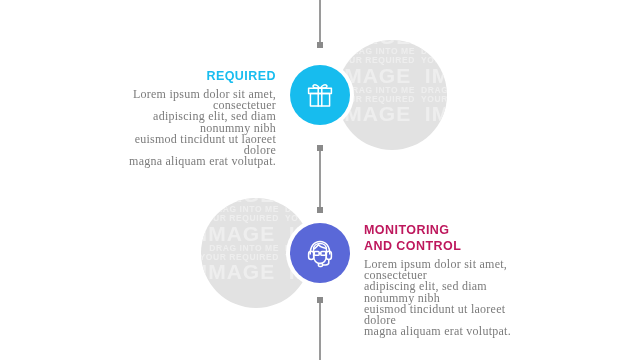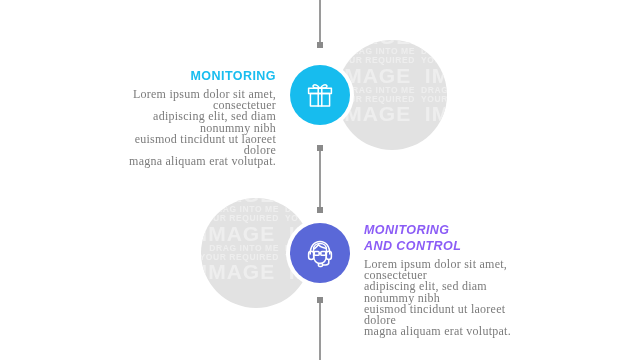--- a/index.html
+++ b/index.html
@@ -141,21 +141,21 @@
         <line x1="15.2" y1="10.2" x2="15.2" y2="15.6"></line>
         <line x1="18.8" y1="10.2" x2="18.8" y2="15.6"></line>
 
         <line x1="15.2" y1="15.6" x2="15.2" y2="28.0"></line>
         <line x1="18.8" y1="15.6" x2="18.8" y2="28.0"></line>
       </svg>
     </span>
   </div>
 
   <div class="stage-text align-right" style="left:118px; top:68px; width:158px;">
-    <div class="stage-title" style="color:#19BDEF;">MONITORING</div>
+    <div class="stage-title" style="color:#19BDEF;">REQUIRED</div>
     <p class="stage-body">
       <span>Lorem ipsum dolor sit amet, consectetuer</span><br>
       <span>adipiscing elit, sed diam nonummy nibh</span><br>
       <span>euismod tincidunt ut laoreet dolore</span><br>
       <span>magna aliquam erat volutpat.</span>
     </p>
   </div>
 
   <div class="img-circle" style="left:201px; top:198px; width:110px; height:110px;">
     <div class="img-tile">
@@ -194,21 +194,21 @@
         <rect x="24.2" y="16.2" width="5.2" height="8.2" rx="2.5"></rect>
 
         <path d="M26.8 24.4 L26.8 27.6 C26.8 29.2 25.4 30.0 23.6 30.0 L20.6 30.0"></path>
 
         <rect x="16.3" y="28.6" width="4.4" height="2.9" rx="1.4"></rect>
       </svg>
     </span>
   </div>
 
   <div class="stage-text align-left" style="left:364px; top:222px; width:160px;">
-    <div class="stage-title" style="color:#8b5cf6; max-width:112px;font-style:italic;">MONITORING AND CONTROL</div>
+    <div class="stage-title" style="color:#be185d; max-width:112px;">MONITORING AND CONTROL</div>
     <p class="stage-body">
       <span>Lorem ipsum dolor sit amet, consectetuer</span><br>
       <span>adipiscing elit, sed diam nonummy nibh</span><br>
       <span>euismod tincidunt ut laoreet dolore</span><br>
       <span>magna aliquam erat volutpat.</span>
     </p>
   </div>
 
 </div>
 

